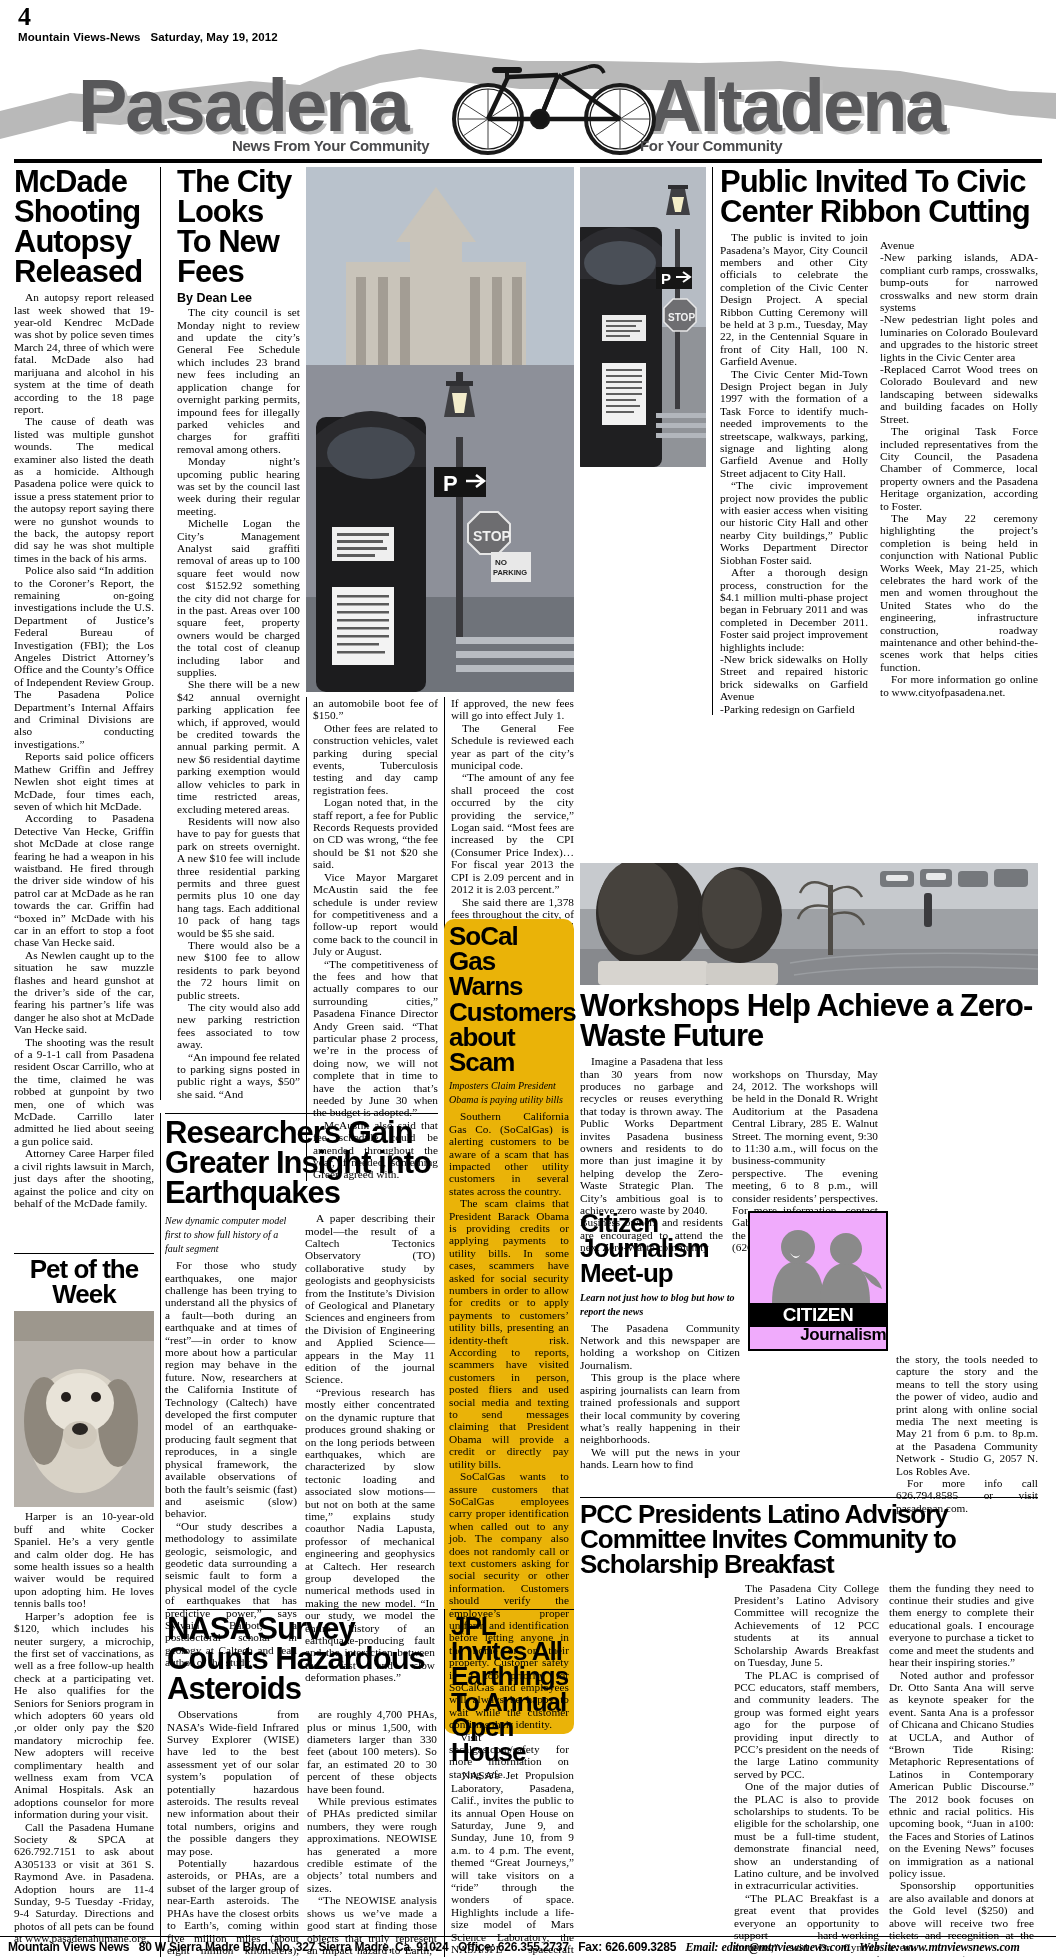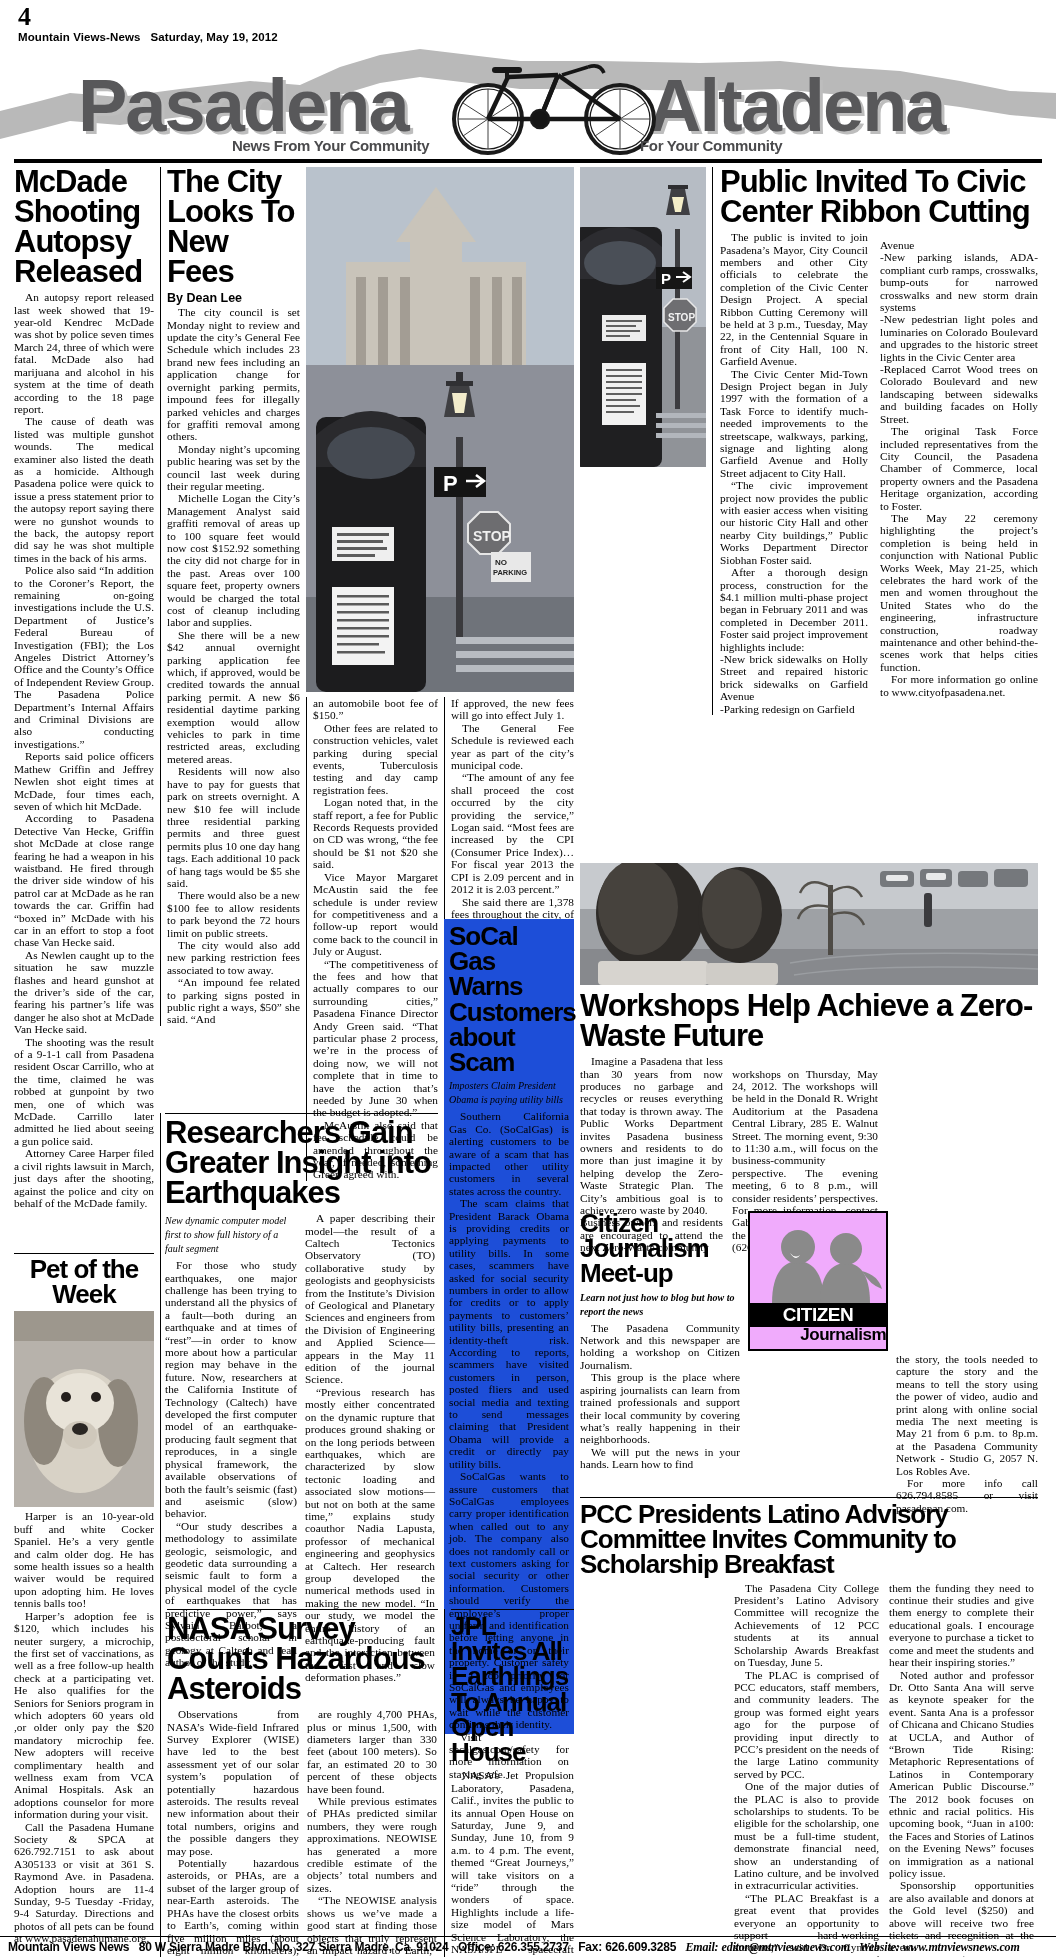--- a/index.html
+++ b/index.html
@@ -117,21 +117,21 @@
 
   
   .photo {
     background:#8a8a8a;
     position:relative;
     overflow:hidden;
   }
   .photo.lite { background:#a8a8a8; }
 
   
-  .shade { background:#1d4ed8; }
+  .shade { background:#eab308;border-radius:10px; }
 
   
   .blk { position:absolute; }
 
   
   .footer-bar {
     position:absolute; left:0; right:0; bottom:0;
     border-top:1px solid #000;
     padding:3px 8px 2px 8px;
     font-family:"Liberation Sans", sans-serif;
@@ -265,21 +265,21 @@
         <rect x="0" y="0" width="140" height="30" fill="#9d978d"></rect>
       </svg>
     </div>
     <div class="col-txt" style="margin-top:3px;">
       <p>Harper is an 10-year-old buff and white Cocker Spaniel. He’s a very gentle and calm older dog. He has some health issues so a health waiver would be required upon adopting him. He loves tennis balls too!</p>
       <p>Harper’s adoption fee is $120, which includes his neuter surgery, a microchip, the first set of vaccinations, as well as a free follow-up health check at a participating vet. He also qualifies for the Seniors for Seniors program in which adopters 60 years old ,or older only pay the $20 mandatory microchip fee. New adopters will receive complimentary health and wellness exam from VCA Animal Hospitals. Ask an adoptions counselor for more information during your visit.</p>
       <p>Call the Pasadena Humane Society &amp; SPCA at 626.792.7151 to ask about A305133 or visit at 361 S. Raymond Ave. in Pasadena. Adoption hours are 11-4 Sunday, 9-5 Tuesday -Friday, 9-4 Saturday. Directions and photos of all pets can be found at www.pasadenahumane.org.</p>
     </div>
   </div>
 
-  <div class="blk vrule" style="left:160px; top:4px; width:140px; padding-left:6px;">
+  <div class="blk vrule" style="left:160px; top:4px; width:140px; padding-left:16px;">
     <h1 class="hl hl-xl">The City Looks To New Fees</h1>
     <div class="byline">By Dean Lee</div>
     <div class="col-txt">
       <p>The city council is set Monday night to review and update the city’s General Fee Schedule which includes 23 brand new fees including an application change for overnight parking permits, impound fees for illegally parked vehicles and charges for graffiti removal among others.</p>
       <p>Monday night’s upcoming public hearing was set by the council last week during their regular meeting.</p>
       <p>Michelle Logan the City’s Management Analyst said graffiti removal of areas up to 100 square feet would now cost $152.92 something the city did not charge for in the past. Areas over 100 square feet, property owners would be charged the total cost of cleanup including labor and supplies.</p>
       <p>She there will be a new $42 annual overnight parking application fee which, if approved, would be credited towards the annual parking permit. A new $6 residential daytime parking exemption would allow vehicles to park in time restricted areas, excluding metered areas.</p>
       <p>Residents will now also have to pay for guests that park on streets overnight. A new $10 fee will include three residential parking permits and three guest permits plus 10 one day hang tags. Each additional 10 pack of hang tags would be $5 she said.</p>
       <p>There would also be a new $100 fee to allow residents to park beyond the 72 hours limit on public streets.</p>
       <p>The city would also add new parking restriction fees associated to tow away.</p>

